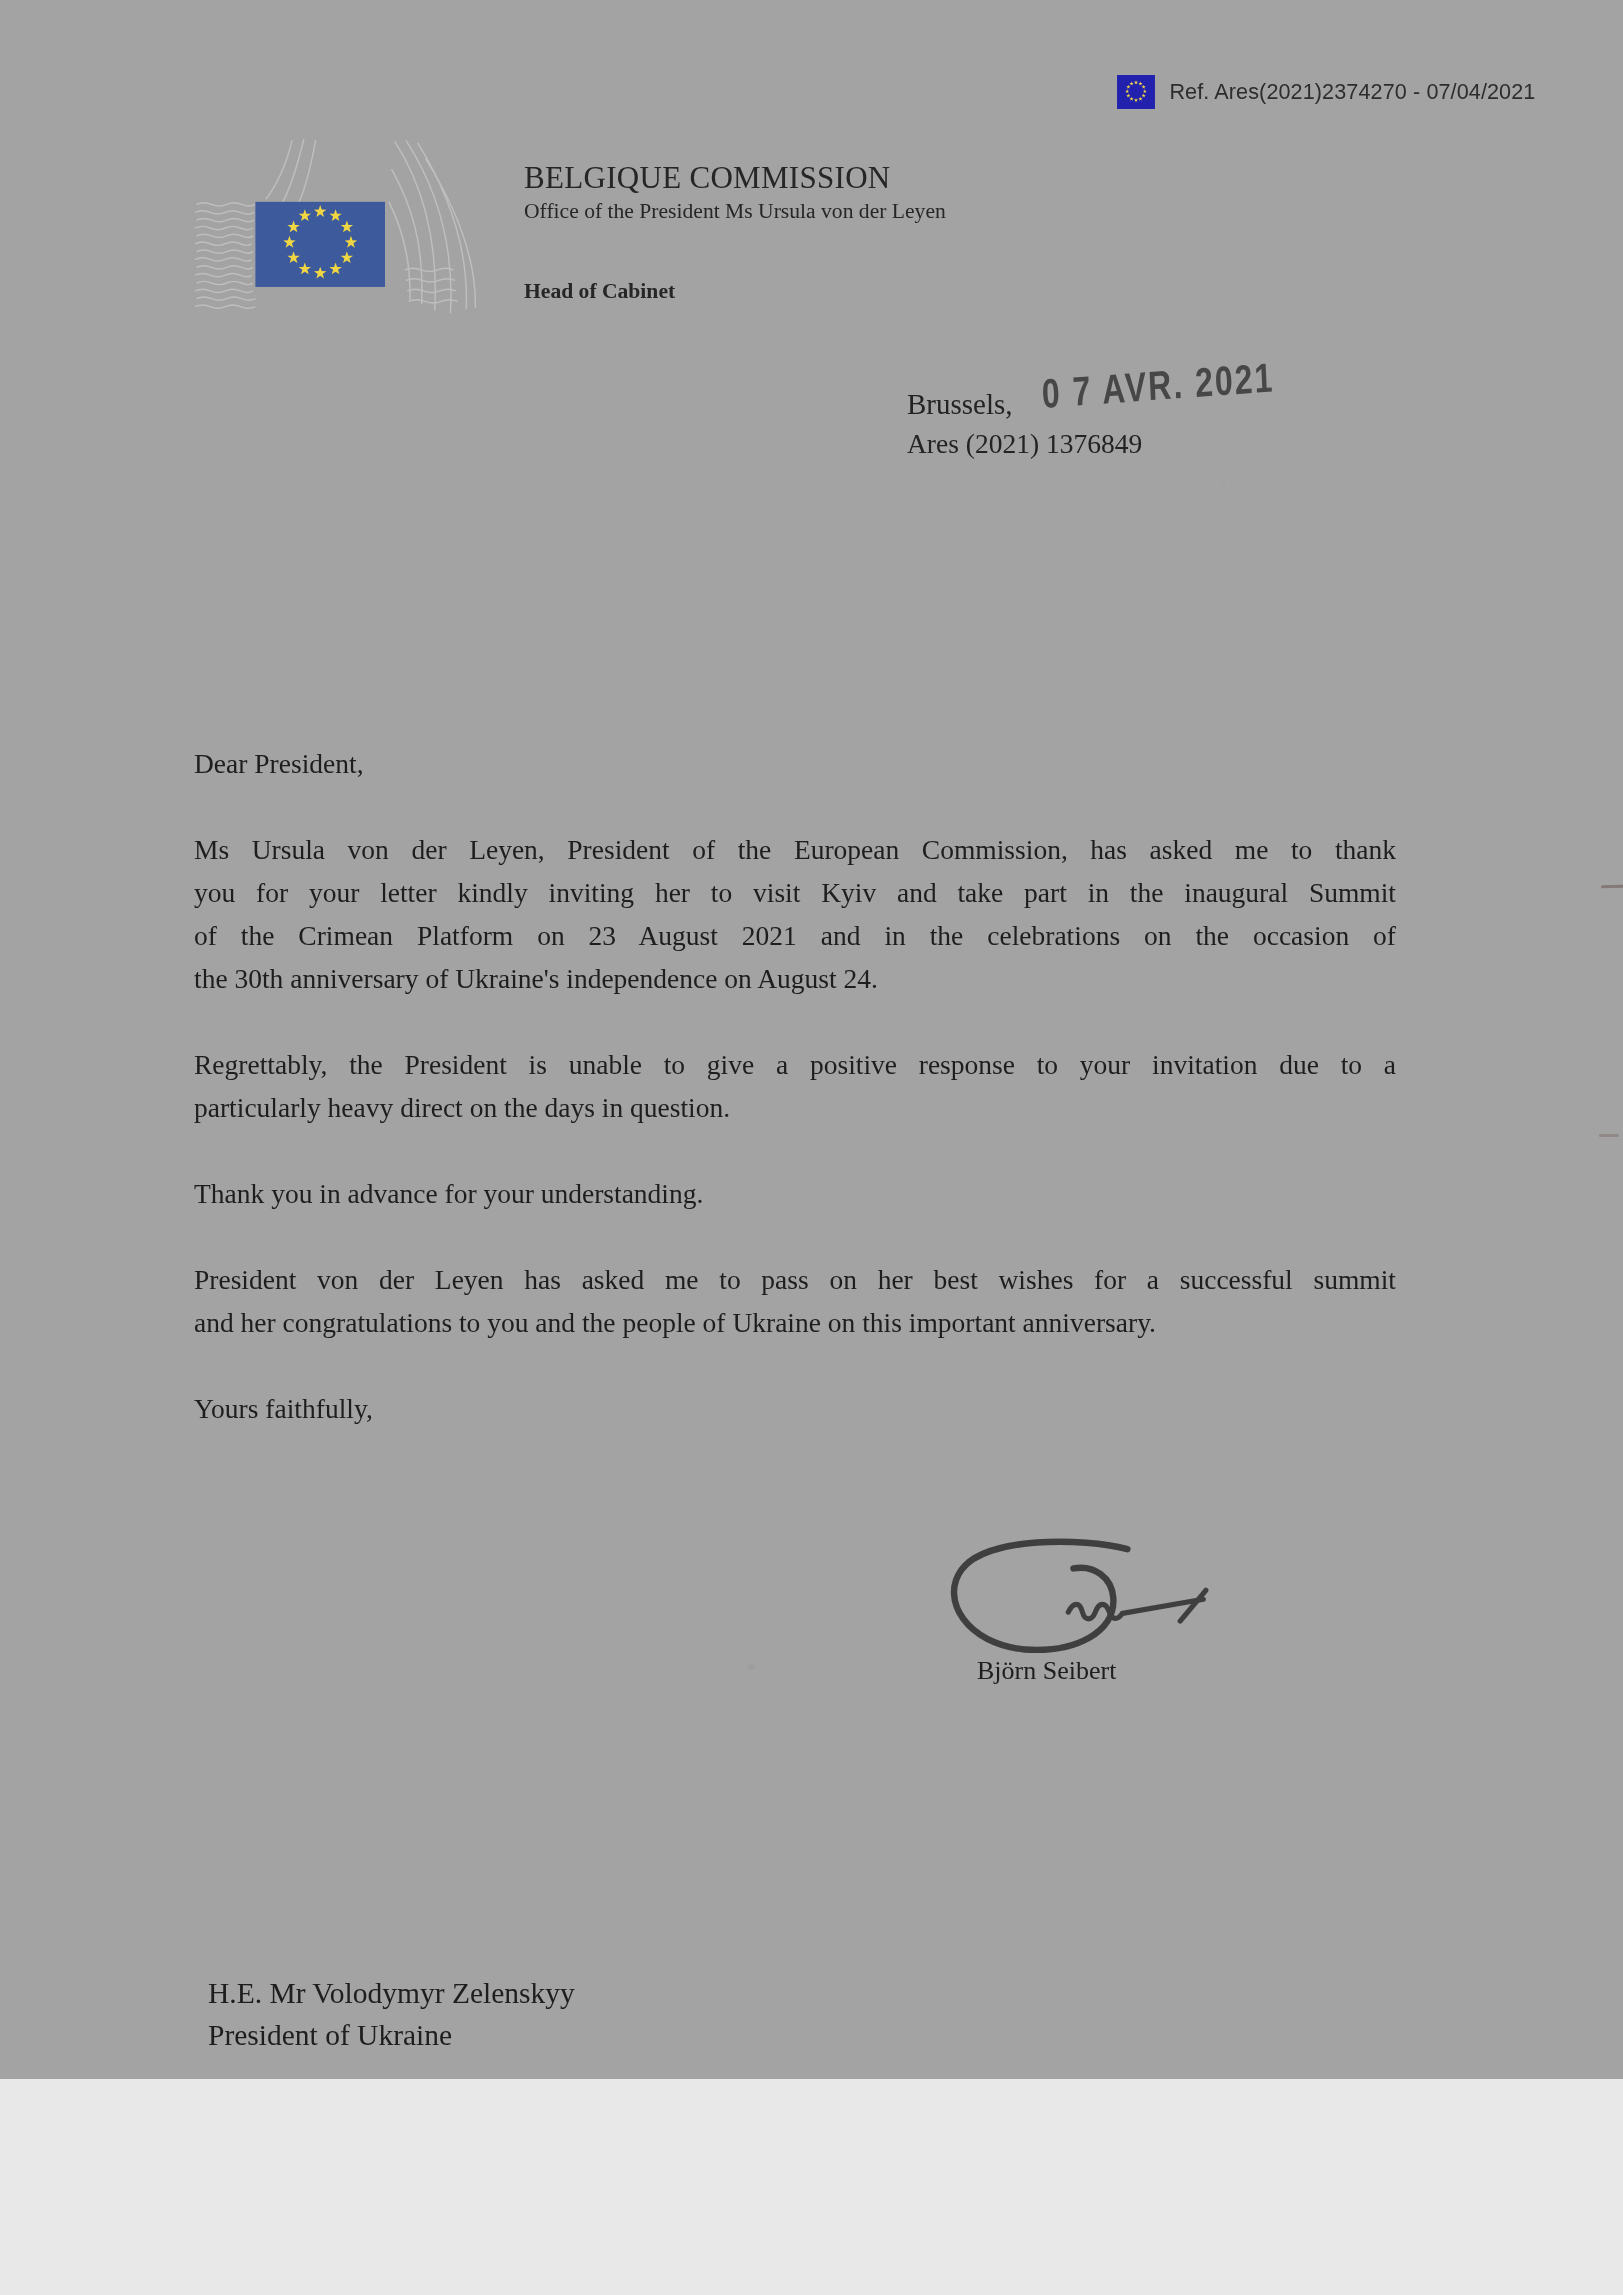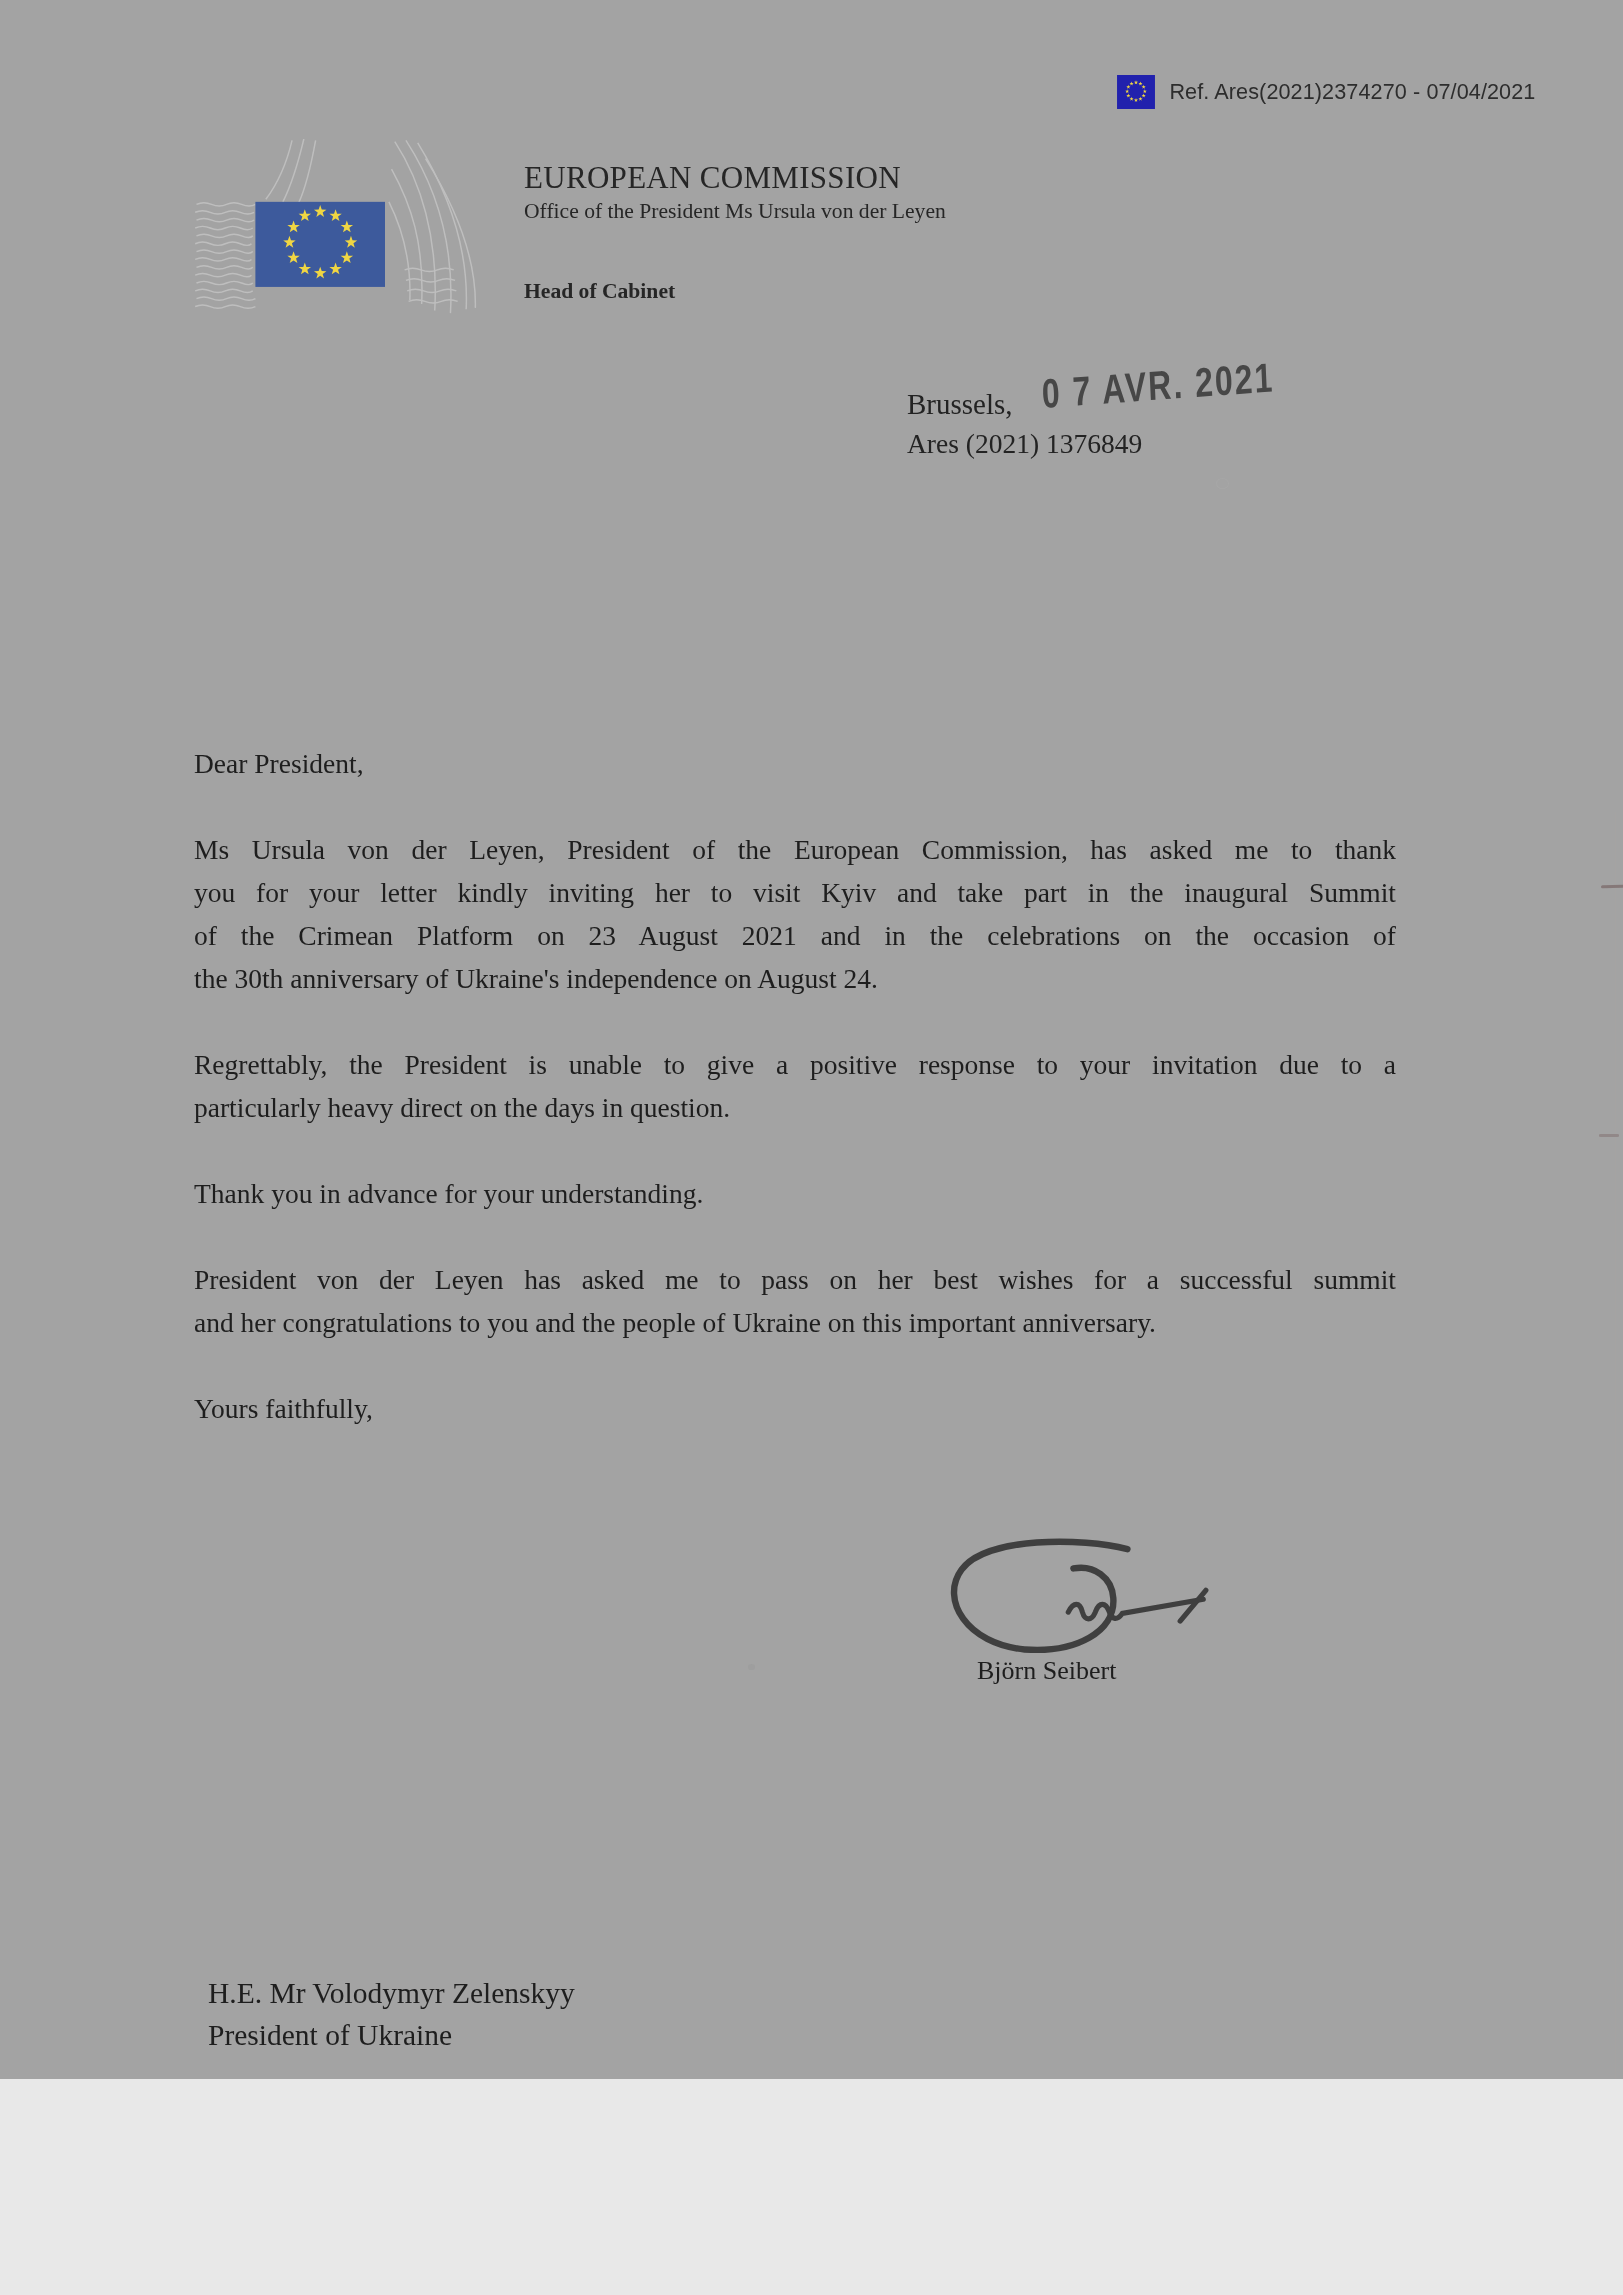--- a/index.html
+++ b/index.html
@@ -138,21 +138,21 @@
           <use href="#star" transform="translate(167.5,198.7)"></use>
           <use href="#star" transform="translate(150.3,181.5)"></use>
           <use href="#star" transform="translate(144,158)"></use>
           <use href="#star" transform="translate(150.3,134.5)"></use>
           <use href="#star" transform="translate(167.5,117.3)"></use>
         </g>
       </g>
     </svg>
   </div>
 
-  <div class="hx-title">EUROPEAN COMMISSION</div>
+  <div class="hx-title">BELGIQUE COMMISSION</div>
   <div class="hx-office">Office of the President Ms Ursula von der Leyen</div>
   <div class="hx-cabinet">Head of Cabinet</div>
 
   <div class="place">Brussels,</div>
   <div class="stamp">0 7 AVR. 2021</div>
   <div class="ares-number">Ares (2021) 1376849</div>
 
   <div class="body-block">
     <div class="line lline">Dear President,</div>
     <div class="gap"></div>

